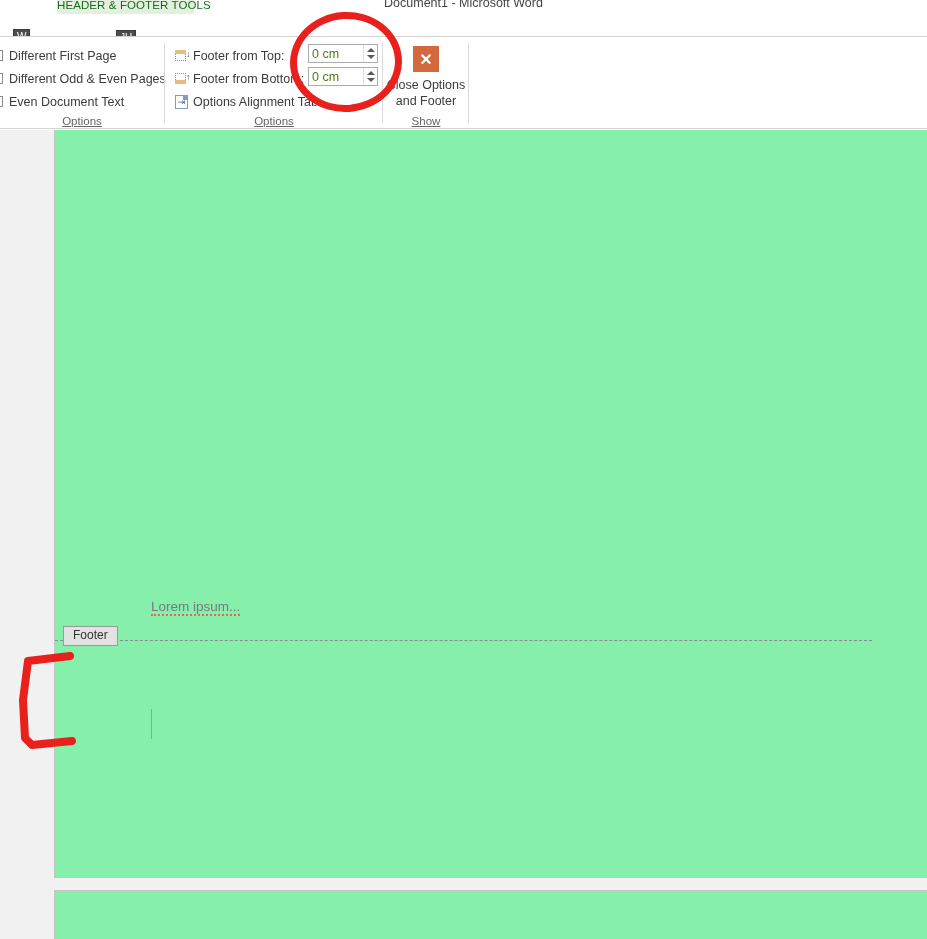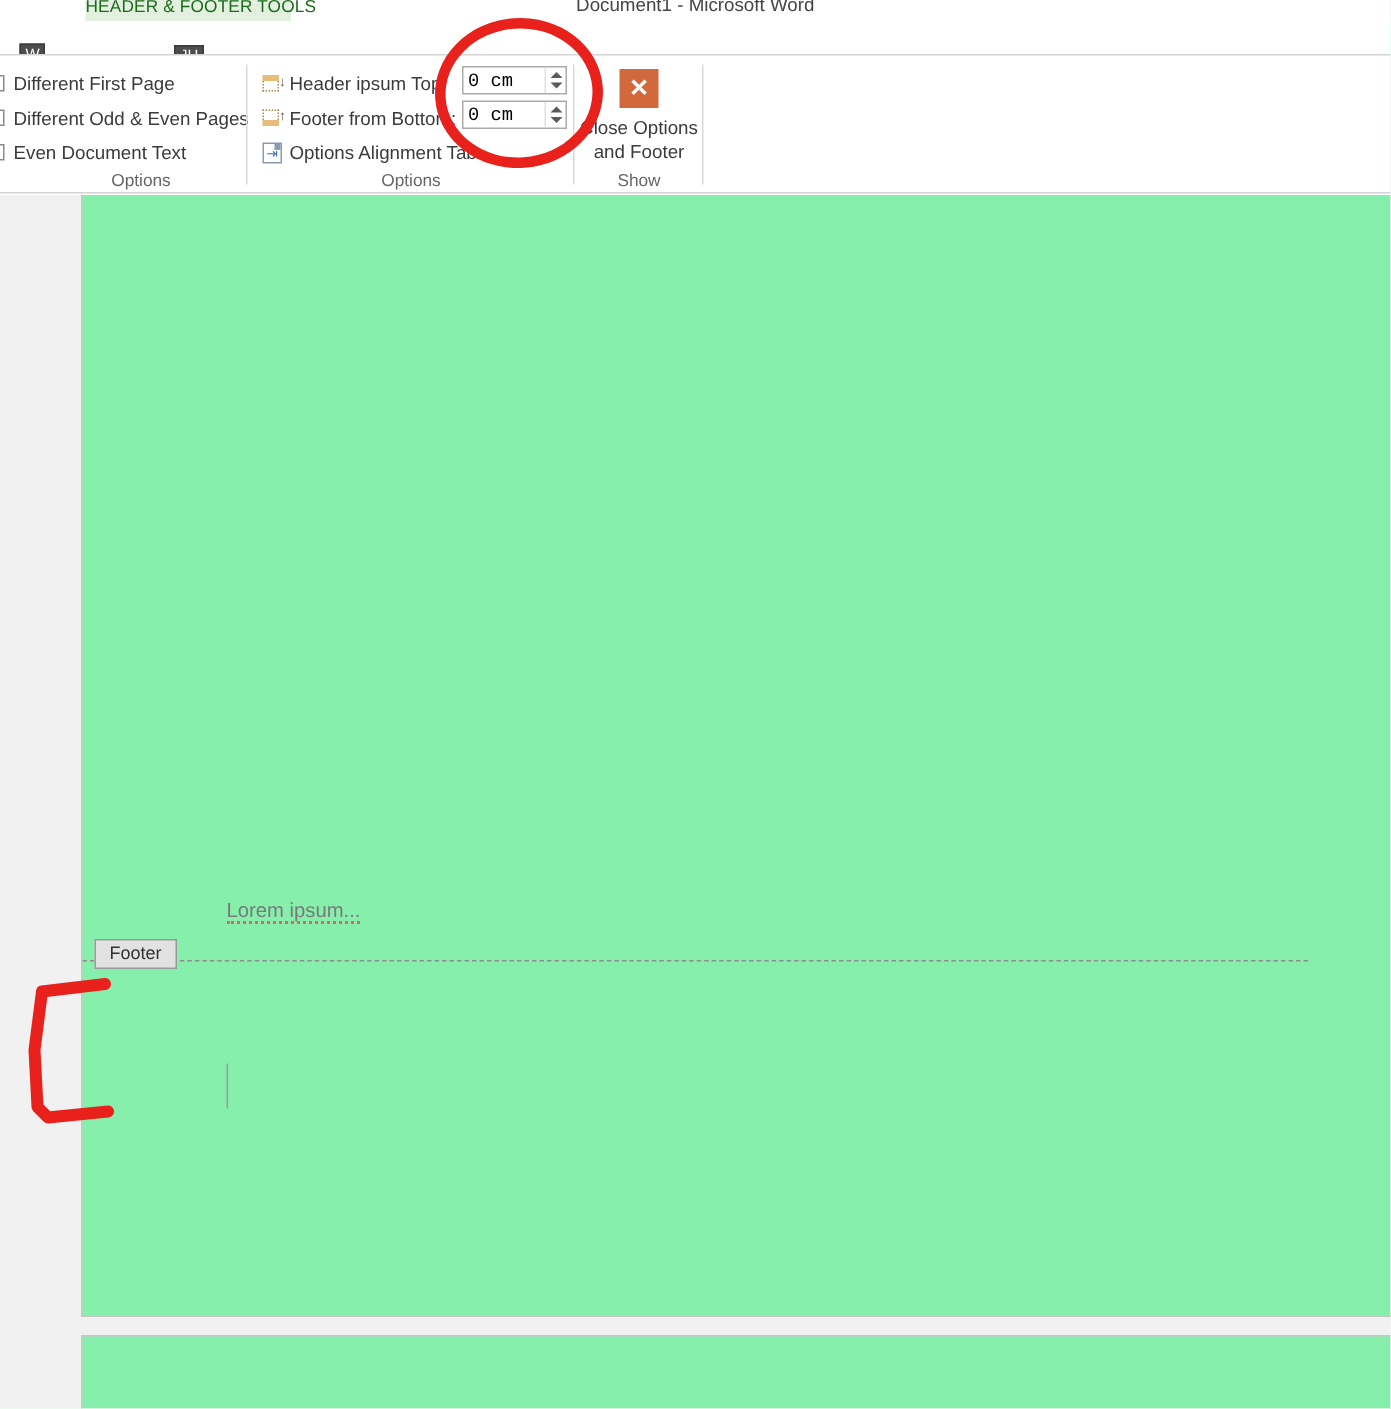--- a/index.html
+++ b/index.html
@@ -73,24 +73,25 @@
 
   .group { position: absolute; top: 0; height: 92px; }
   .group-divider {
     position: absolute; top: 6px; height: 80px; width: 0;
     border-left: 1px solid #d9d9d9;
   }
   .group-label {
     position: absolute; bottom: 2px; width: 100%;
     text-align: center; font-size: 11.5px; color: #666666;
     white-space: nowrap;
-  }
-
-  
-  .g-options { left: 0px; width: 164px; padding-left: 12px; }
+    text-decoration: underline;
+  }
+
+  
+  .g-options { left: 0px; width: 164px; }
   .chk-row {
     position: absolute; left: -8px; height: 21px;
     display: flex; align-items: center;
     font-size: 12.5px; color: #3b3b3b; white-space: nowrap;
   }
   .chk-row.r1 { top: 8px; }
   .chk-row.r2 { top: 31px; }
   .chk-row.r3 { top: 54px; }
   .chk-box {
     width: 11px; height: 11px; flex: 0 0 11px;
@@ -145,22 +146,22 @@
   .spin {
     position: absolute; width: 70px; height: 19px;
     border: 1px solid #ababab; background: #ffffff;
     display: flex; align-items: center;
   }
   .spin.s1 { left: 142px; top: 7px; }
   .spin.s2 { left: 142px; top: 30px; }
   .spin input {
     border: none; outline: none; background: transparent;
     width: 54px; height: 17px;
-    font-family: Liberation Mono, monospace;
-    font-size: 12.5px; color: #000000;
+    font-family: Liberation Sans, sans-serif;
+    font-size: 12.5px; color: #4d7c0f;
     padding: 0 0 0 3px; margin: 0;
   }
   .spin .spinner {
     width: 14px; height: 17px; position: relative;
     border-left: 1px solid #e2e2e2;
   }
   .spin .up, .spin .dn {
     position: absolute; left: 3px; width: 0; height: 0;
     border-left: 4px solid transparent; border-right: 4px solid transparent;
   }
@@ -269,21 +270,21 @@
     <div class="group-divider" style="left:164px"></div>
 
     <div class="group g-position">
 
       <div class="pos-row r1">
         <span class="ic ic-hdr">
           <span class="bar"></span>
             <span class="bx"></span>
             <span class="arr">↓</span>
         </span>
-        <span>Header ipsum Top:</span>
+        <span>Footer from Top:</span>
       </div>
 
       <div class="pos-row r2">
         <span class="ic ic-ftr">
           <span class="bx"></span>
             <span class="bar"></span>
             <span class="arr">↑</span>
         </span>
         <span>Footer from Bottom:</span>
       </div>

